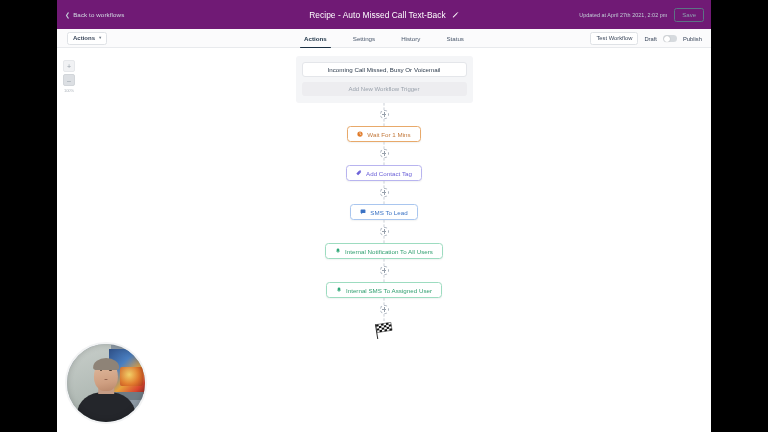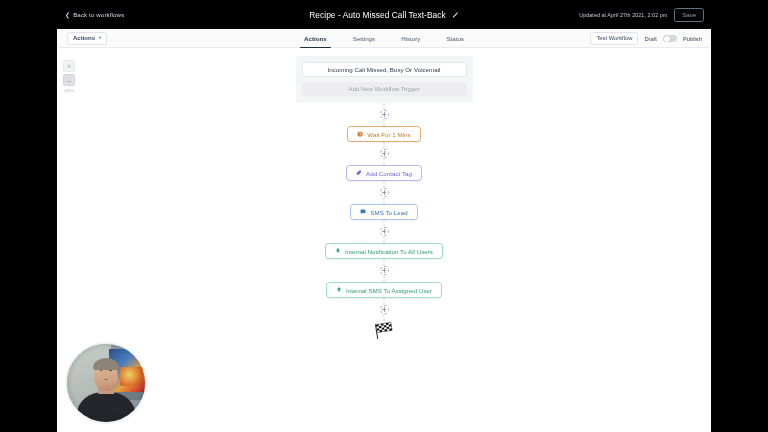--- a/index.html
+++ b/index.html
@@ -12,21 +12,21 @@
   #screen { position: relative; width: 768px; height: 432px; background: #000; }
 
   
   #app {
     position: absolute; left: 57px; top: 0; width: 654px; height: 432px;
     background: #ffffff; overflow: hidden;
   }
 
   
   .header {
-    position: relative; height: 29px; background: #000000;
+    position: relative; height: 29px; background: #701a75;
     display: flex; align-items: center; padding: 0 8px;
   }
   .back-link {
     display: flex; align-items: center; gap: 3px;
     color: #d4dde4; font-size: 6.2px; letter-spacing: .1px;
     cursor: pointer; white-space: nowrap;
   }
   .back-chevron { font-size: 6px; color: #c4cfd8; line-height: 1; }
   .header-title-wrap {
     position: absolute; left: 0; right: 0; top: 0; height: 29px;

